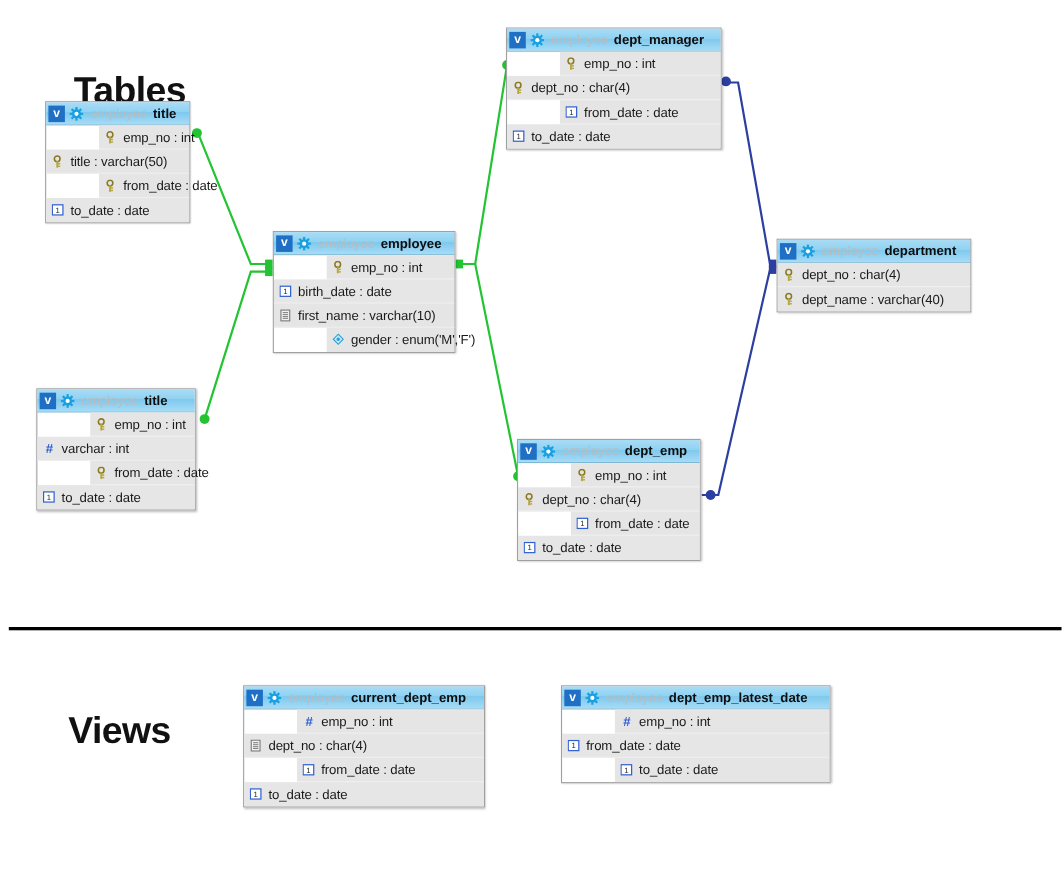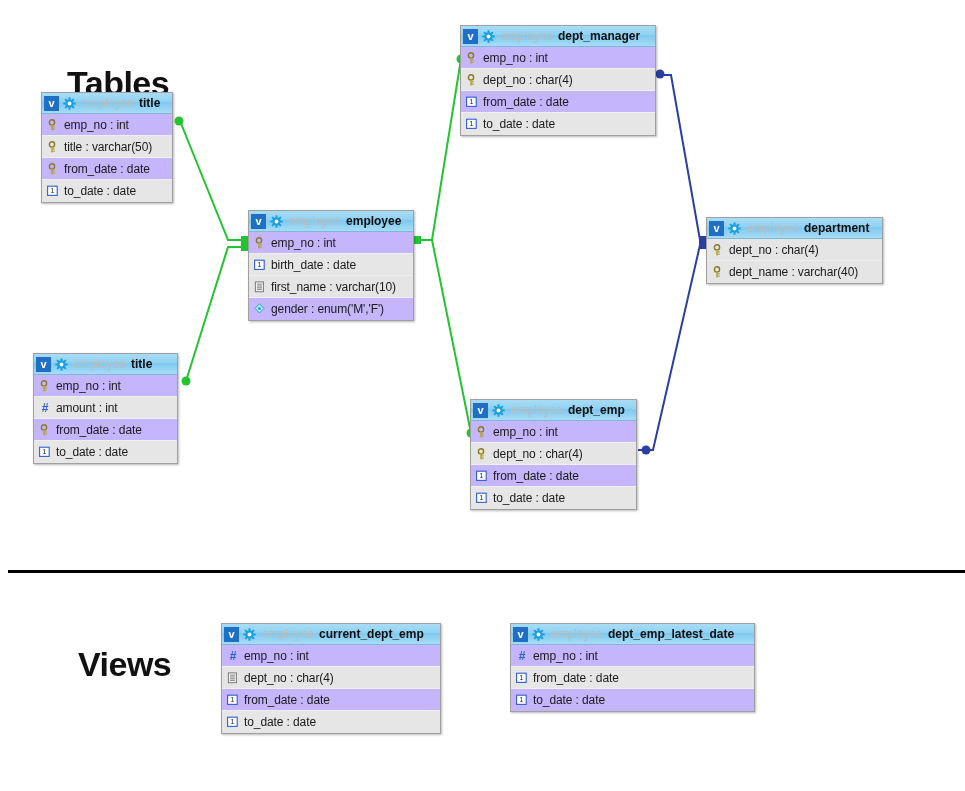--- a/index.html
+++ b/index.html
@@ -85,21 +85,21 @@
     padding-left:5px;
     font-size:12px;
     color:#1a1a1a;
     border-bottom:1px solid #efefef;
     box-sizing:border-box;
     white-space:nowrap;
   }
   .field:last-child{border-bottom:none;}
   .field.alt{background:#e6e6e6;}
   .field.pink{background:#e5e5e5;}
-  .field.plain{background:#c4b5fd;}
+  .field.plain{background:#e5e5e5;margin-left:48px;}
 
   .ficon{
     width:12px;height:12px;
     flex:0 0 auto;
     margin-right:5px;
     position:relative;
     display:inline-block;
   }
   .ficon svg{display:block;}
   .ficon.hash{
@@ -154,21 +154,21 @@
       <path d="M 638 450 L 653 450 L 700 245 L 705 245" fill="none" stroke="#2b3fa0" stroke-width="2"></path>
       <circle cx="646" cy="450" r="4.5" fill="#2b3fa0"></circle>
       <rect x="699" y="241" width="7" height="8" fill="#2b3fa0"></rect>
     </g>
   </svg>
 
   <div class="section-title" style="left:67px;top:20px;margin-top:44px;">Tables</div>
 
   <div class="divider" style="left:8px;top:570px;width:957px;"></div>
 
-  <div class="section-title" style="left:62px;top:645px;margin-left:16px;">Views</div>
+  <div class="section-title" style="left:62px;top:645px;">Views</div>
 
   <div id="entity-layer">
       <div class="entity" style="left: 41px; top: 92px; width: 132px;">
         <div class="entity-header">
           <span class="hdr-badge">v</span>
           <span class="hdr-gear">
             <svg width="13" height="13" viewBox="0 0 13 13">
               <g fill="#1a9fe0">
                 <rect x="5.5" y="0.3" width="2" height="3.4" transform="rotate(0 6.5 6.5)"></rect>
                 <rect x="5.5" y="0.3" width="2" height="3.4" transform="rotate(45 6.5 6.5)"></rect>
@@ -429,21 +429,21 @@
               <circle cx="5" cy="3.4" r="2.6" fill="none" stroke="#8a7a22" stroke-width="1.4"></circle>
               <rect x="4.2" y="5.4" width="1.7" height="6" fill="#b5a63a"></rect>
               <rect x="5.6" y="7.2" width="2.2" height="1.3" fill="#b5a63a"></rect>
               <rect x="5.6" y="9.5" width="2.2" height="1.3" fill="#b5a63a"></rect>
             </svg>
           </span>
           <span class="fname">emp_no : int</span>
         </div>
         <div class="field alt">
           <span class="ficon hash">#</span>
-          <span class="fname">amount : int</span>
+          <span class="fname">varchar : int</span>
         </div>
         <div class="field plain">
           <span class="ficon">
             <svg width="12" height="12" viewBox="0 0 12 12">
               <circle cx="5" cy="3.4" r="2.6" fill="none" stroke="#8a7a22" stroke-width="1.4"></circle>
               <rect x="4.2" y="5.4" width="1.7" height="6" fill="#b5a63a"></rect>
               <rect x="5.6" y="7.2" width="2.2" height="1.3" fill="#b5a63a"></rect>
               <rect x="5.6" y="9.5" width="2.2" height="1.3" fill="#b5a63a"></rect>
             </svg>
           </span>

